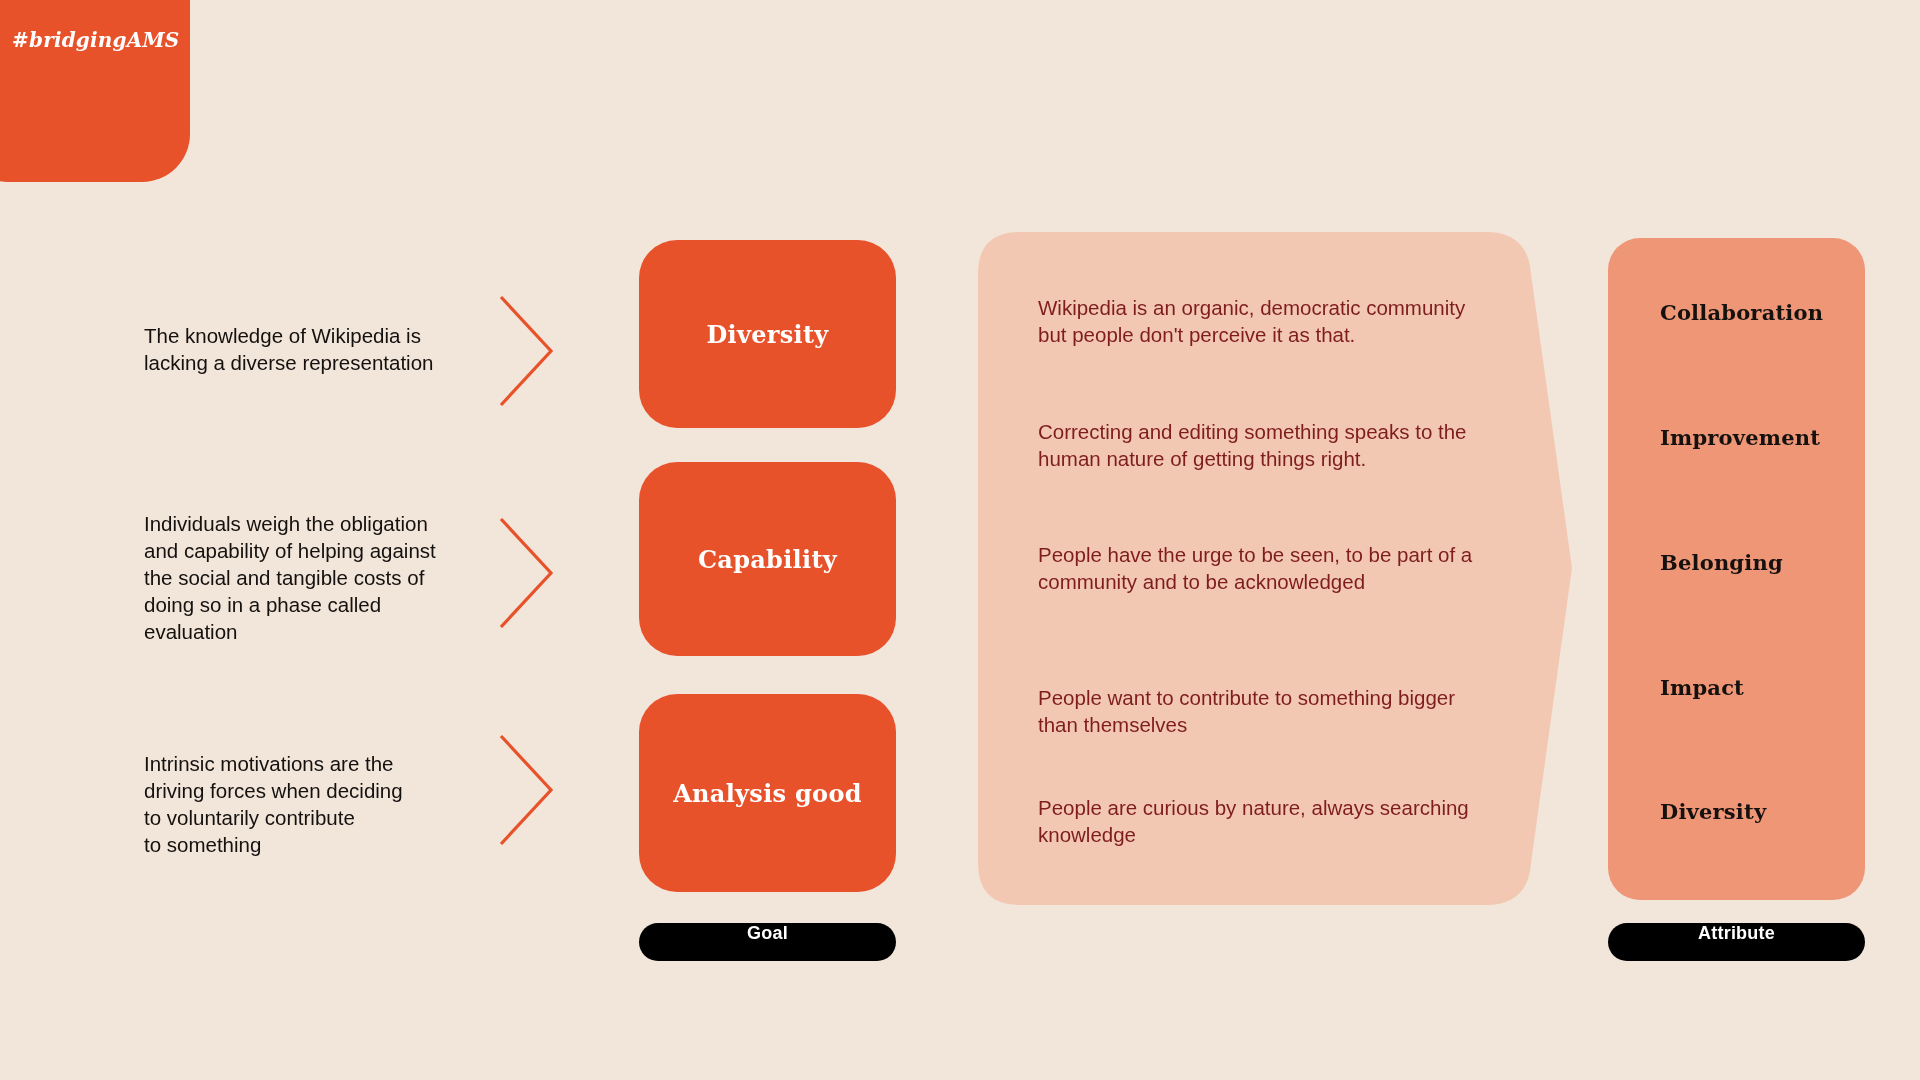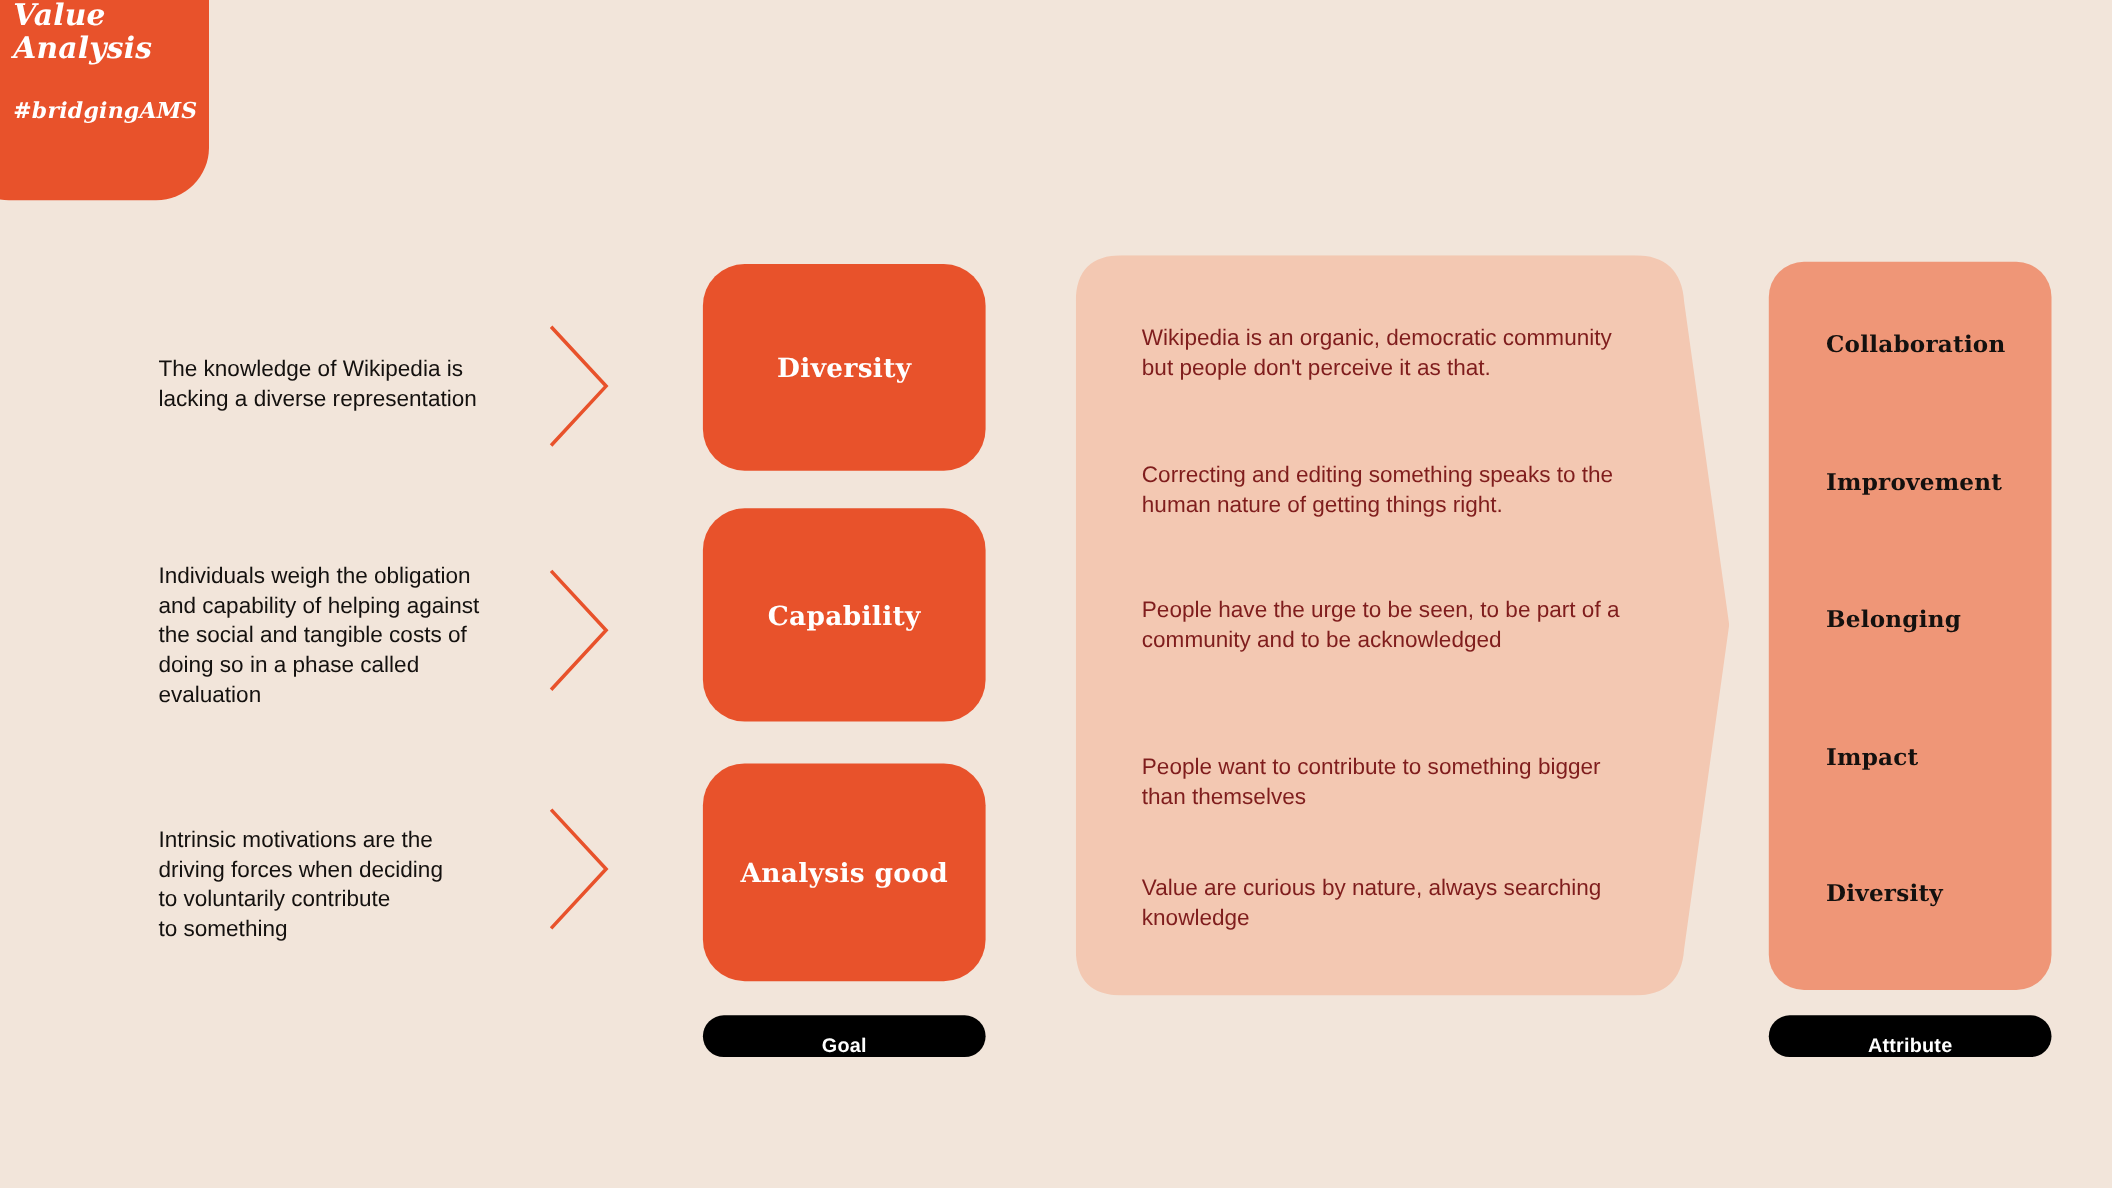--- a/index.html
+++ b/index.html
@@ -103,21 +103,21 @@
   .goal-box.g0 { height: 188px; margin-bottom: 34px; }
   .goal-box.g1 { height: 194px; margin-bottom: 38px; }
   .goal-box.g2 { height: 198px; }
 
   .pill {
     width: 257px;
     height: 38px;
     background: #000000;
     border-radius: 19px;
     display: flex;
-    align-items: flex-end;
+    align-items: flex-start;
     justify-content: center;
     color: #ffffff;
     font-size: 18px;
     font-weight: bold;
     letter-spacing: 0.2px;
   }
   .goal-pill { position: absolute; left: 639px; top: 923px; }
   .attr-pill { position: absolute; left: 1608px; top: 923px; width: 257px; }
 
   
@@ -177,22 +177,20 @@
   .attr.a0 { top: 62px; }
   .attr.a1 { top: 187px; }
   .attr.a2 { top: 312px; }
   .attr.a3 { top: 437px; }
   .attr.a4 { top: 561px; }
 </style>
 </head>
 <body>
 
 <div class="title-badge">
-  <p class="badge-title">Value
-Analysis</p>
   <p class="badge-tag">#bridgingAMS</p>
 </div>
 
 <div class="problems">
   <div class="problem p0">The knowledge of Wikipedia is
 lacking a diverse representation</div>
   <div class="problem p1">Individuals weigh the obligation
 and capability of helping against
 the social and tangible costs of
 doing so in a phase called
@@ -251,21 +249,21 @@
   </svg>
   <div class="insight-list">
     <div class="insight i0">Wikipedia is an organic, democratic community
 but people don't perceive it as that.</div>
     <div class="insight i1">Correcting and editing something speaks to the
 human nature of getting things right.</div>
     <div class="insight i2">People have the urge to be seen, to be part of a
 community and to be acknowledged</div>
     <div class="insight i3">People want to contribute to something bigger
 than themselves</div>
-    <div class="insight i4">Value are curious by nature, always searching
+    <div class="insight i4">People are curious by nature, always searching
 knowledge</div>
   </div>
 </div>
 
 <div class="attributes">
   <div class="attr a0">Collaboration</div>
   <div class="attr a1">Improvement</div>
   <div class="attr a2">Belonging</div>
   <div class="attr a3">Impact</div>
   <div class="attr a4">Diversity</div>

